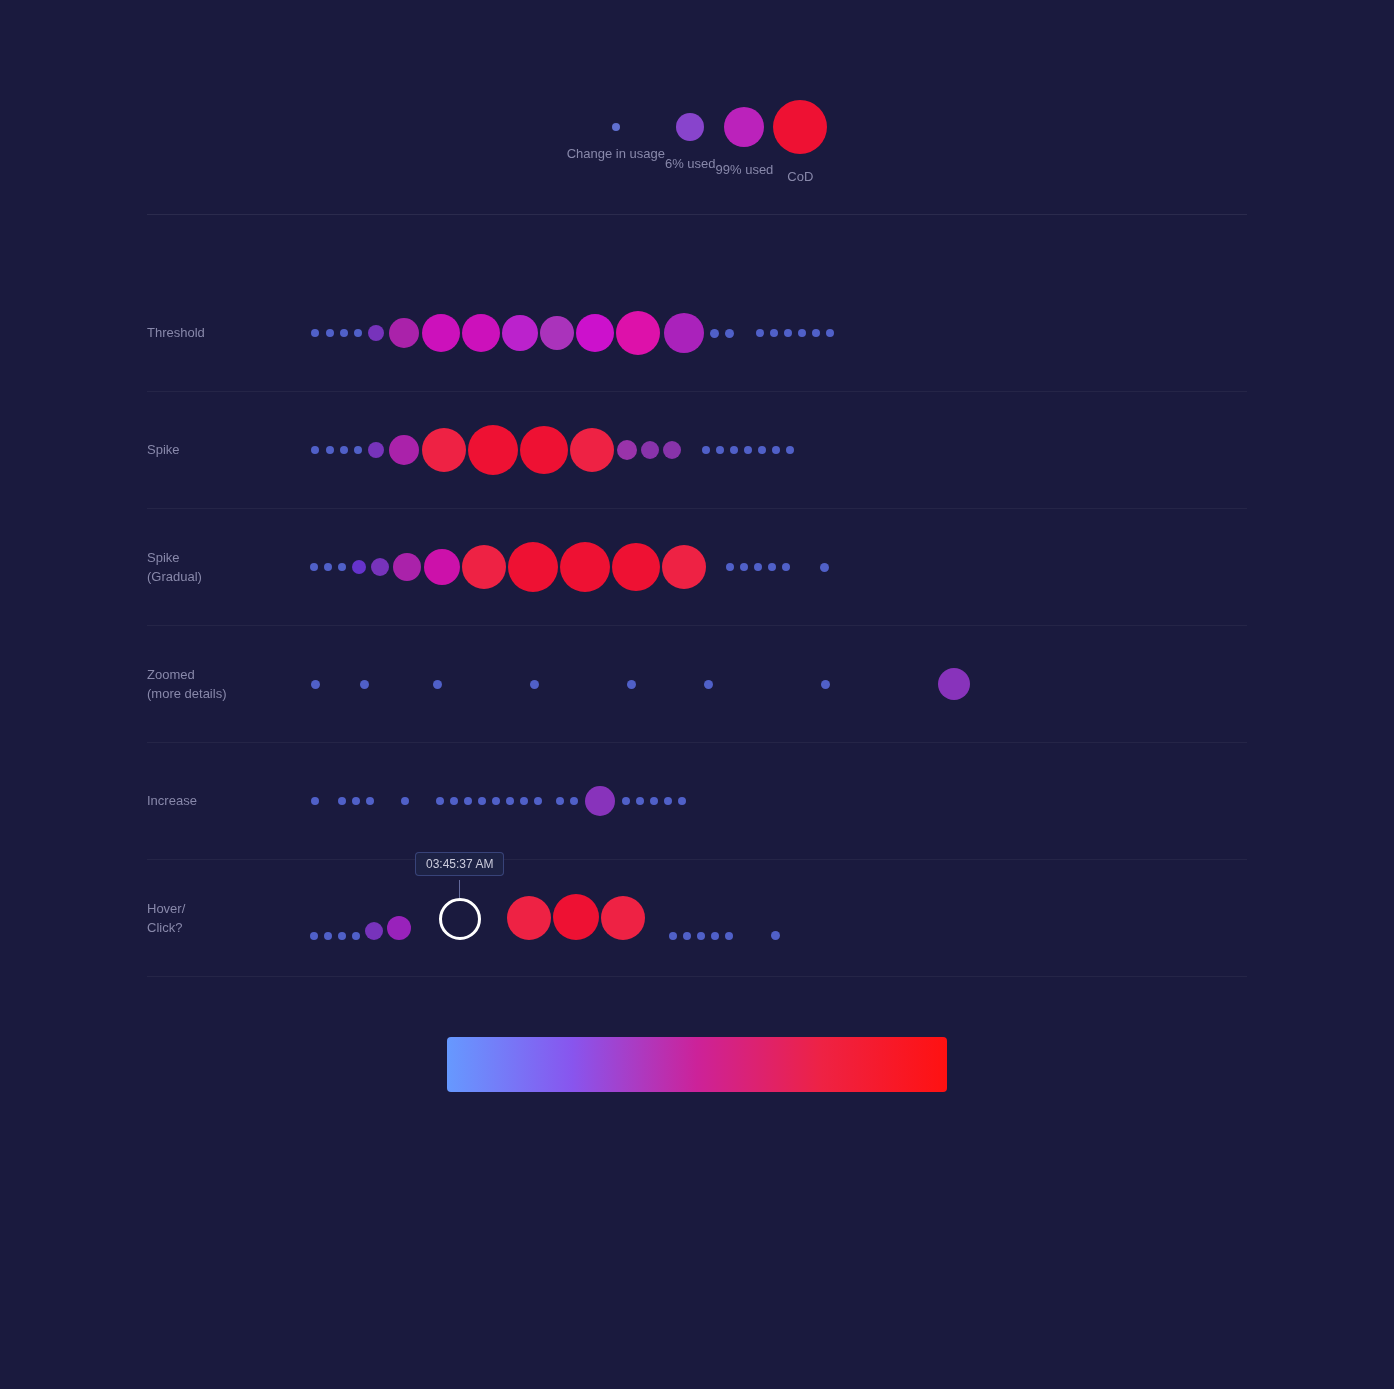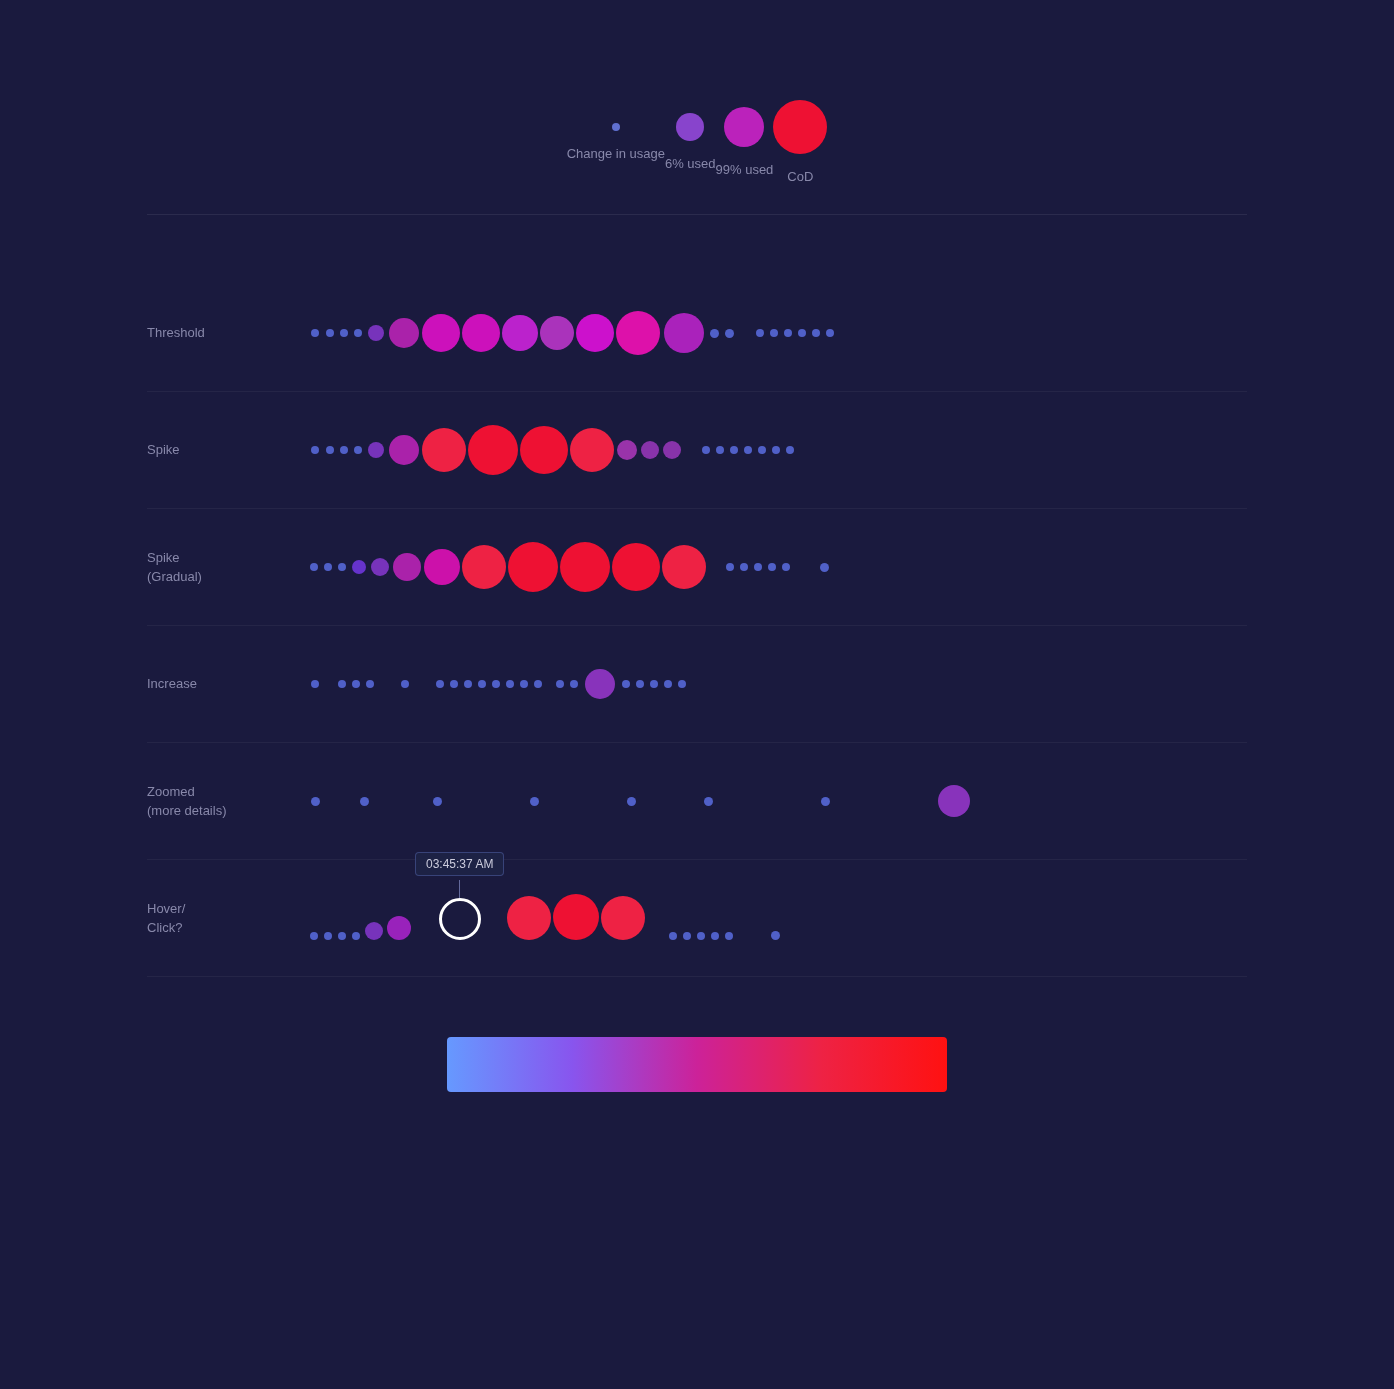--- a/index.html
+++ b/index.html
@@ -243,20 +243,42 @@
         <div class="dot-item" style="width:8px;height:8px;background:#5060c8;margin:0 3px;"></div>
         <div class="dot-item" style="width:8px;height:8px;background:#5060c8;margin:0 3px;"></div>
         <div class="dot-item" style="width:8px;height:8px;background:#5060c8;margin:0 3px;"></div>
         <div class="dot-item" style="width:8px;height:8px;background:#5060c8;margin:0 3px;"></div>
         <div style="margin:0 12px;"></div>
         <div class="dot-item" style="width:9px;height:9px;background:#5060c8;margin:0 3px;"></div>
       </div>
     </div>
 
     <div class="chart-row">
+      <div class="row-label">Zoomed<br>(more details)</div>
+      <div class="dots-track">
+        <div class="dot-item" style="width:9px;height:9px;background:#5060c8;margin:0 4px;"></div>
+        <div style="margin:0 16px;"></div>
+        <div class="dot-item" style="width:9px;height:9px;background:#5060c8;margin:0 4px;"></div>
+        <div style="margin:0 28px;"></div>
+        <div class="dot-item" style="width:9px;height:9px;background:#5060c8;margin:0 4px;"></div>
+        <div style="margin:0 40px;"></div>
+        <div class="dot-item" style="width:9px;height:9px;background:#5060c8;margin:0 4px;"></div>
+        <div style="margin:0 40px;"></div>
+        <div class="dot-item" style="width:9px;height:9px;background:#5060c8;margin:0 4px;"></div>
+        <div style="margin:0 30px;"></div>
+        <div class="dot-item" style="width:9px;height:9px;background:#5060c8;margin:0 4px;"></div>
+        <div style="margin:0 50px;"></div>
+        <div class="dot-item" style="width:9px;height:9px;background:#5060c8;margin:0 4px;"></div>
+        <div style="margin:0 50px;"></div>
+
+        <div class="dot-item" style="width:32px;height:32px;background:#8833bb;margin:0 4px;"></div>
+      </div>
+    </div>
+
+    <div class="chart-row">
       <div class="row-label">Increase</div>
       <div class="dots-track">
         <div class="dot-item" style="width:8px;height:8px;background:#5060c8;margin:0 4px;"></div>
         <div style="margin:0 6px;"></div>
         <div class="dot-item" style="width:8px;height:8px;background:#5060c8;margin:0 3px;"></div>
         <div class="dot-item" style="width:8px;height:8px;background:#5060c8;margin:0 3px;"></div>
         <div class="dot-item" style="width:8px;height:8px;background:#5060c8;margin:0 3px;"></div>
         <div style="margin:0 10px;"></div>
         <div class="dot-item" style="width:8px;height:8px;background:#5060c8;margin:0 4px;"></div>
         <div style="margin:0 10px;"></div>
@@ -271,42 +293,20 @@
         <div style="margin:0 4px;"></div>
         <div class="dot-item" style="width:8px;height:8px;background:#5060c8;margin:0 3px;"></div>
         <div class="dot-item" style="width:8px;height:8px;background:#5060c8;margin:0 3px;"></div>
 
         <div class="dot-item" style="width:30px;height:30px;background:#8833bb;margin:0 4px;"></div>
         <div class="dot-item" style="width:8px;height:8px;background:#5060c8;margin:0 3px;"></div>
         <div class="dot-item" style="width:8px;height:8px;background:#5060c8;margin:0 3px;"></div>
         <div class="dot-item" style="width:8px;height:8px;background:#5060c8;margin:0 3px;"></div>
         <div class="dot-item" style="width:8px;height:8px;background:#5060c8;margin:0 3px;"></div>
         <div class="dot-item" style="width:8px;height:8px;background:#5060c8;margin:0 3px;"></div>
-      </div>
-    </div>
-
-    <div class="chart-row">
-      <div class="row-label">Zoomed<br>(more details)</div>
-      <div class="dots-track">
-        <div class="dot-item" style="width:9px;height:9px;background:#5060c8;margin:0 4px;"></div>
-        <div style="margin:0 16px;"></div>
-        <div class="dot-item" style="width:9px;height:9px;background:#5060c8;margin:0 4px;"></div>
-        <div style="margin:0 28px;"></div>
-        <div class="dot-item" style="width:9px;height:9px;background:#5060c8;margin:0 4px;"></div>
-        <div style="margin:0 40px;"></div>
-        <div class="dot-item" style="width:9px;height:9px;background:#5060c8;margin:0 4px;"></div>
-        <div style="margin:0 40px;"></div>
-        <div class="dot-item" style="width:9px;height:9px;background:#5060c8;margin:0 4px;"></div>
-        <div style="margin:0 30px;"></div>
-        <div class="dot-item" style="width:9px;height:9px;background:#5060c8;margin:0 4px;"></div>
-        <div style="margin:0 50px;"></div>
-        <div class="dot-item" style="width:9px;height:9px;background:#5060c8;margin:0 4px;"></div>
-        <div style="margin:0 50px;"></div>
-
-        <div class="dot-item" style="width:32px;height:32px;background:#8833bb;margin:0 4px;"></div>
       </div>
     </div>
 
     <div class="chart-row" style="position:relative;">
       <div class="row-label">Hover/<br>Click?</div>
       <div class="dots-track" style="align-items:flex-end; padding-bottom:8px;">
         <div class="dot-item" style="width:8px;height:8px;background:#5060c8;margin:0 3px;"></div>
         <div class="dot-item" style="width:8px;height:8px;background:#5060c8;margin:0 3px;"></div>
         <div class="dot-item" style="width:8px;height:8px;background:#5060c8;margin:0 3px;"></div>
         <div class="dot-item" style="width:8px;height:8px;background:#5060c8;margin:0 3px;"></div>

